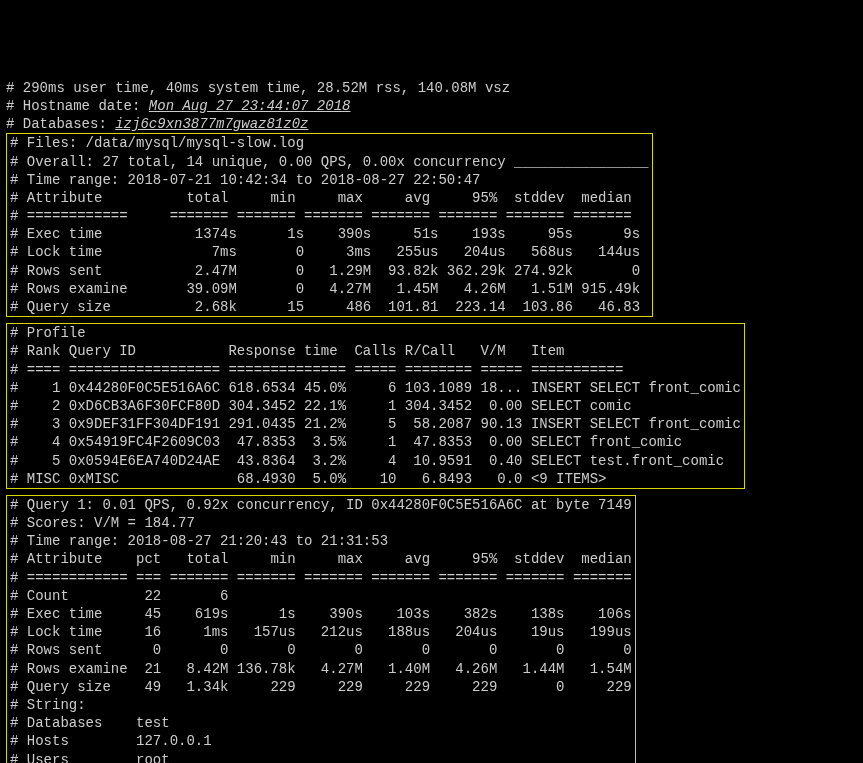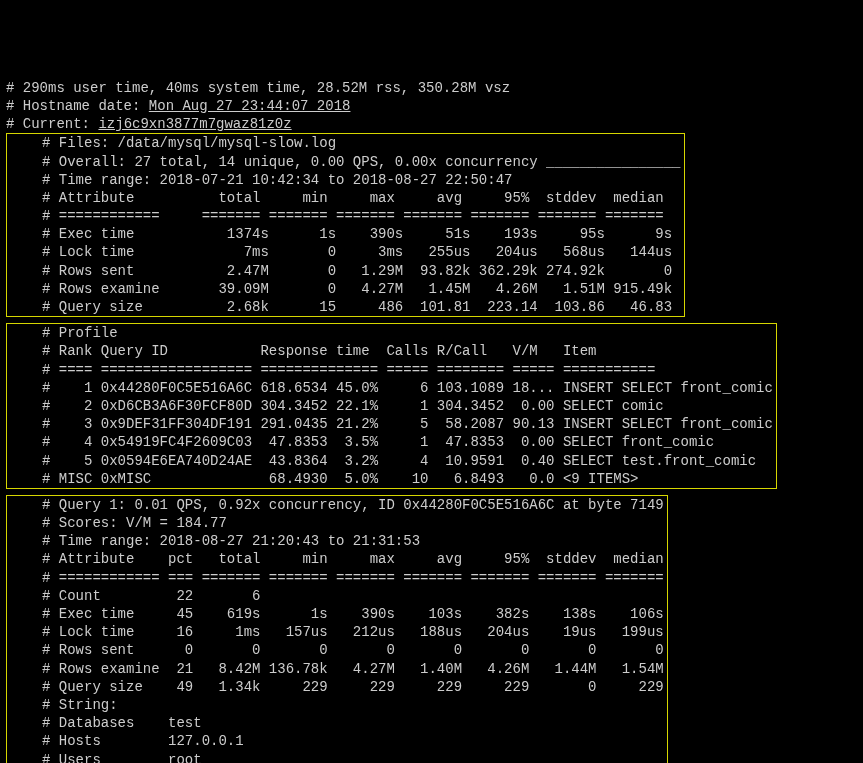--- a/index.html
+++ b/index.html
@@ -11,29 +11,29 @@
     margin: 0;
     padding: 6px;
     white-space: pre;
   }
   .box {
     border: 1px solid #d6d600;
     display: inline-block;
     margin-bottom: 6px;
     padding: 0;
   }
-  .box .line { padding: 0 3px; margin-left: 32px; }
-  .u { text-decoration: underline; }
+  .box .line { padding: 0 3px; }
+  .u { text-decoration: underline; font-style: italic; }
 </style>
 </head>
 <body>
 
 
 <div>
-<span># 290ms user time, 40ms system time, 28.52M rss, 350.28M vsz</span>
+<span># 290ms user time, 40ms system time, 28.52M rss, 140.08M vsz</span>
 <span><span># Hostname date: </span><span class="u">Mon Aug 27 23:44:07 2018</span></span>
-<span><span># Current: </span><span class="u">izj6c9xn3877m7gwaz81z0z</span></span>
+<span><span># Databases: </span><span class="u">izj6c9xn3877m7gwaz81z0z</span></span>
 <div class="box"><div class="line"># Files: /data/mysql/mysql-slow.log</div><div class="line"># Overall: 27 total, 14 unique, 0.00 QPS, 0.00x concurrency ________________</div><div class="line"># Time range: 2018-07-21 10:42:34 to 2018-08-27 22:50:47</div><div class="line"># Attribute          total     min     max     avg     95%  stddev  median</div><div class="line"># ============     ======= ======= ======= ======= ======= ======= =======</div><div class="line"># Exec time           1374s      1s    390s     51s    193s     95s      9s</div><div class="line"># Lock time             7ms       0     3ms   255us   204us   568us   144us</div><div class="line"># Rows sent           2.47M       0   1.29M  93.82k 362.29k 274.92k       0</div><div class="line"># Rows examine       39.09M       0   4.27M   1.45M   4.26M   1.51M 915.49k</div><div class="line"># Query size          2.68k      15     486  101.81  223.14  103.86   46.83</div></div>
 <div class="box"><div class="line"># Profile</div><div class="line"># Rank Query ID           Response time  Calls R/Call   V/M   Item</div><div class="line"># ==== ================== ============== ===== ======== ===== ===========</div><div class="line">#    1 0x44280F0C5E516A6C 618.6534 45.0%     6 103.1089 18... INSERT SELECT front_comic</div><div class="line">#    2 0xD6CB3A6F30FCF80D 304.3452 22.1%     1 304.3452  0.00 SELECT comic</div><div class="line">#    3 0x9DEF31FF304DF191 291.0435 21.2%     5  58.2087 90.13 INSERT SELECT front_comic</div><div class="line">#    4 0x54919FC4F2609C03  47.8353  3.5%     1  47.8353  0.00 SELECT front_comic</div><div class="line">#    5 0x0594E6EA740D24AE  43.8364  3.2%     4  10.9591  0.40 SELECT test.front_comic</div><div class="line"># MISC 0xMISC              68.4930  5.0%    10   6.8493   0.0 &lt;9 ITEMS&gt;</div></div>
 <div class="box"><div class="line"># Query 1: 0.01 QPS, 0.92x concurrency, ID 0x44280F0C5E516A6C at byte 7149</div><div class="line"># Scores: V/M = 184.77</div><div class="line"># Time range: 2018-08-27 21:20:43 to 21:31:53</div><div class="line"># Attribute    pct   total     min     max     avg     95%  stddev  median</div><div class="line"># ============ === ======= ======= ======= ======= ======= ======= =======</div><div class="line"># Count         22       6</div><div class="line"># Exec time     45    619s      1s    390s    103s    382s    138s    106s</div><div class="line"># Lock time     16     1ms   157us   212us   188us   204us    19us   199us</div><div class="line"># Rows sent      0       0       0       0       0       0       0       0</div><div class="line"># Rows examine  21   8.42M 136.78k   4.27M   1.40M   4.26M   1.44M   1.54M</div><div class="line"># Query size    49   1.34k     229     229     229     229       0     229</div><div class="line"># String:</div><div class="line"># Databases    test</div><div class="line"># Hosts        127.0.0.1</div><div class="line"># Users        root</div></div>
 </div>
 
 
 
 </body></html>

